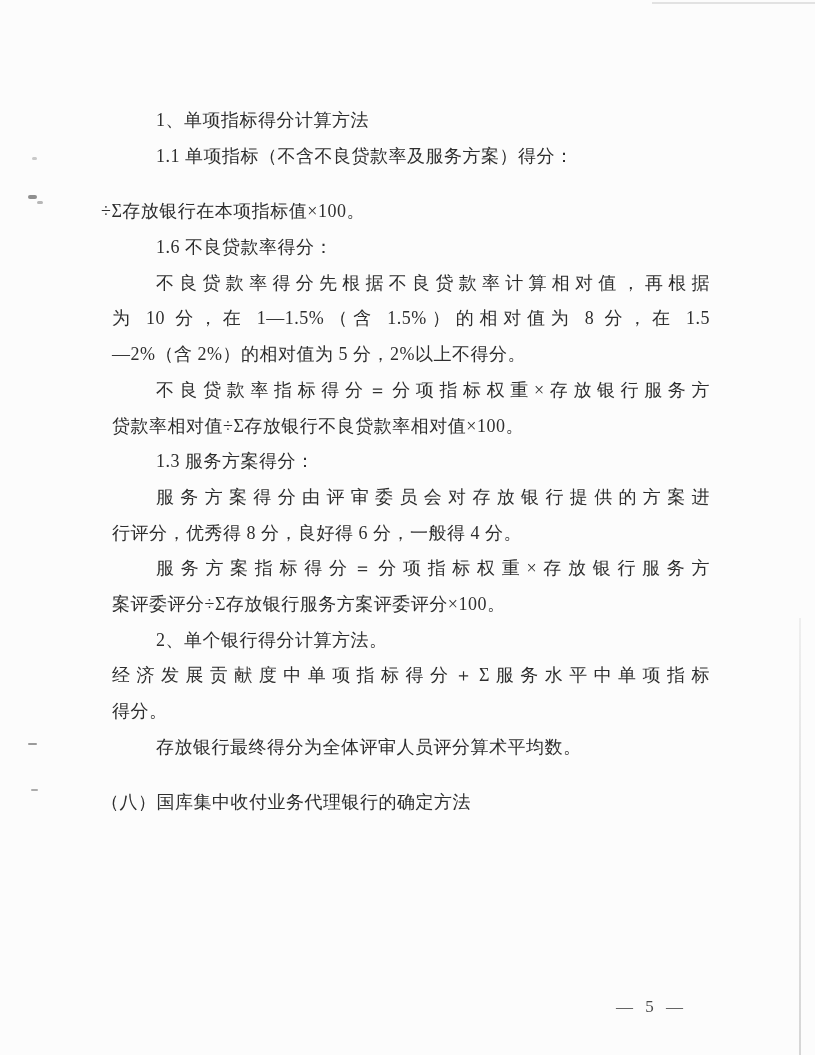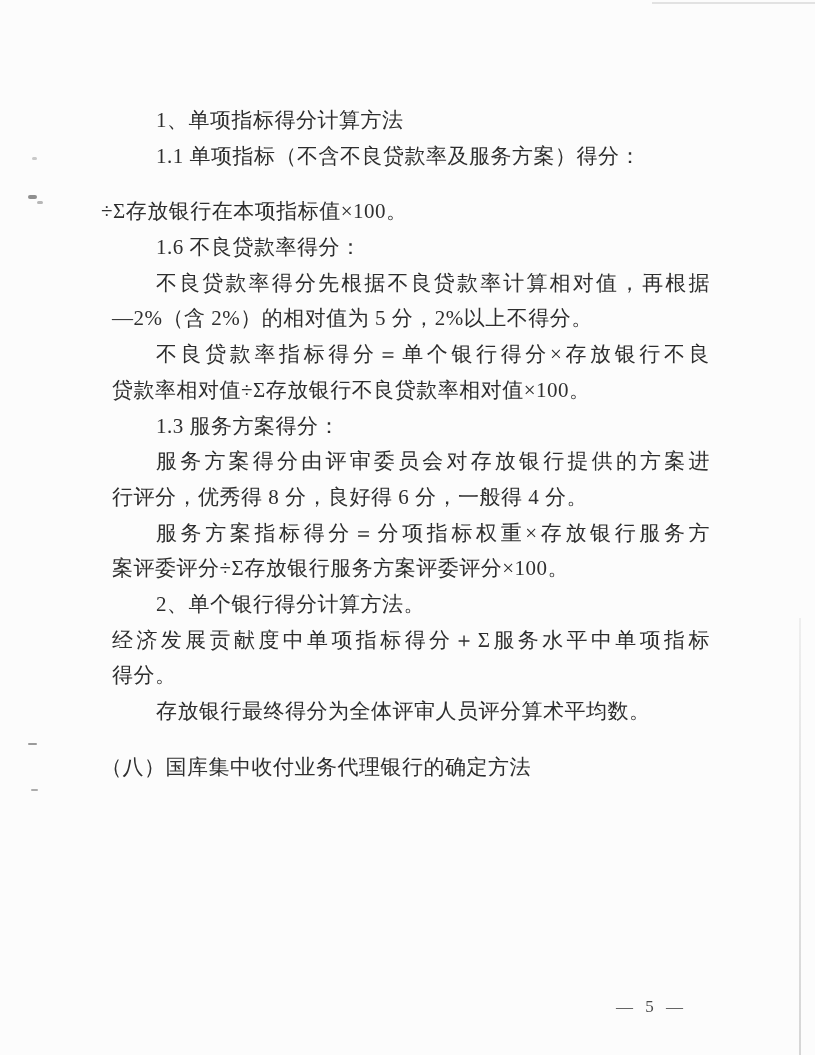--- a/index.html
+++ b/index.html
@@ -17,21 +17,21 @@
   .page {
     position: relative;
     width: 815px; height: 1055px;
     background: var(--paper);
   }
   .textblock {
     position: absolute;
     left: 112px; top: 103px;
     width: 598px;
     color: var(--text);
-    font-size: 21px;
+    font-size: 18px;
     letter-spacing: 0.5px;
     -webkit-font-smoothing: antialiased;
   }
   .line {
     height: 35.7px;
     line-height: 35.7px;
     white-space: nowrap;
     overflow: visible;
   }
   .line.indent { padding-left: 44px; }
@@ -72,22 +72,23 @@
 <body>
 
 <div class="page">
 
   <div class="textblock">
     <div class="line indent">1、单项指标得分计算方法</div>
     <div class="line indent">1.1 单项指标（不含不良贷款率及服务方案）得分：</div>
     <div class="line hang">÷Σ存放银行在本项指标值×100。</div>
     <div class="line indent">1.6 不良贷款率得分：</div>
     <div class="line indent justify">不良贷款率得分先根据不良贷款率计算相对值，再根据</div>
+    <div class="line justify">为 10 分，在 1—1.5%（含 1.5%）的相对值为 8 分，在 1.5</div>
     <div class="line">—2%（含 2%）的相对值为 5 分，2%以上不得分。</div>
-    <div class="line indent justify">不良贷款率指标得分＝单个银行得分×存放银行不良</div>
+    <div class="line indent justify">不良贷款率指标得分＝分项指标权重×存放银行服务方</div>
     <div class="line">贷款率相对值÷Σ存放银行不良贷款率相对值×100。</div>
     <div class="line indent">1.3 服务方案得分：</div>
     <div class="line indent justify">服务方案得分由评审委员会对存放银行提供的方案进</div>
     <div class="line">行评分，优秀得 8 分，良好得 6 分，一般得 4 分。</div>
     <div class="line indent justify">服务方案指标得分＝分项指标权重×存放银行服务方</div>
     <div class="line">案评委评分÷Σ存放银行服务方案评委评分×100。</div>
     <div class="line indent">2、单个银行得分计算方法。</div>
     <div class="line justify">经济发展贡献度中单项指标得分＋Σ服务水平中单项指标</div>
     <div class="line">得分。</div>
     <div class="line indent">存放银行最终得分为全体评审人员评分算术平均数。</div>

